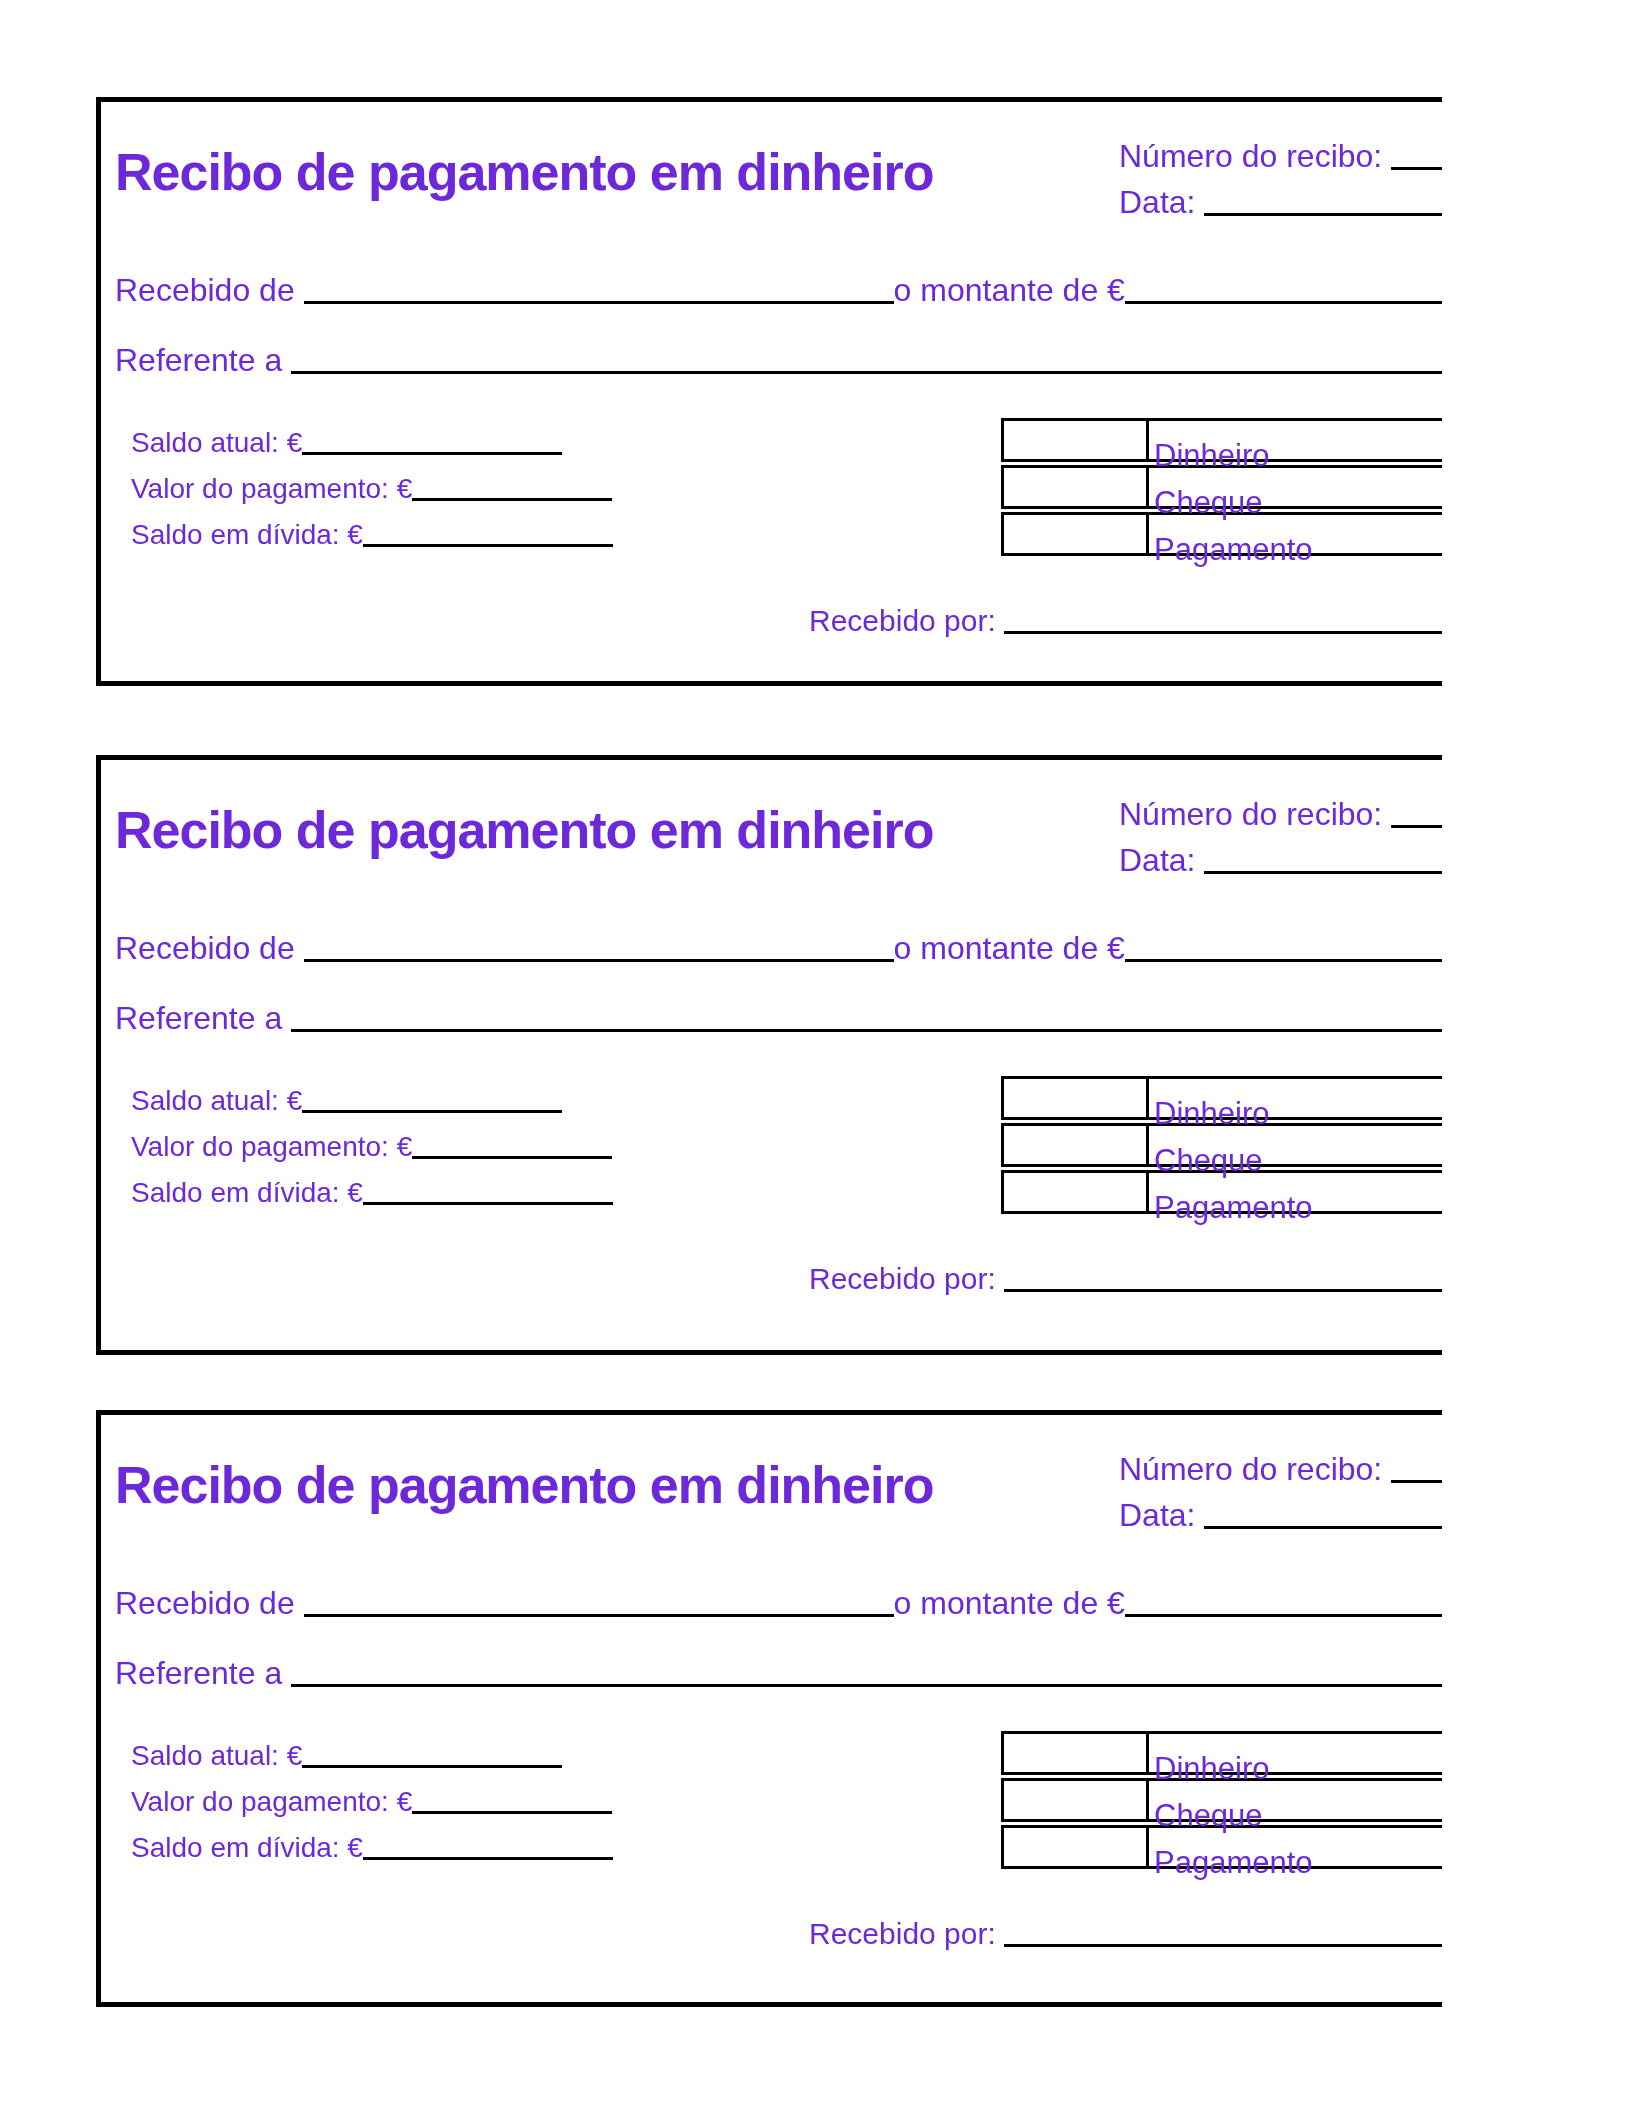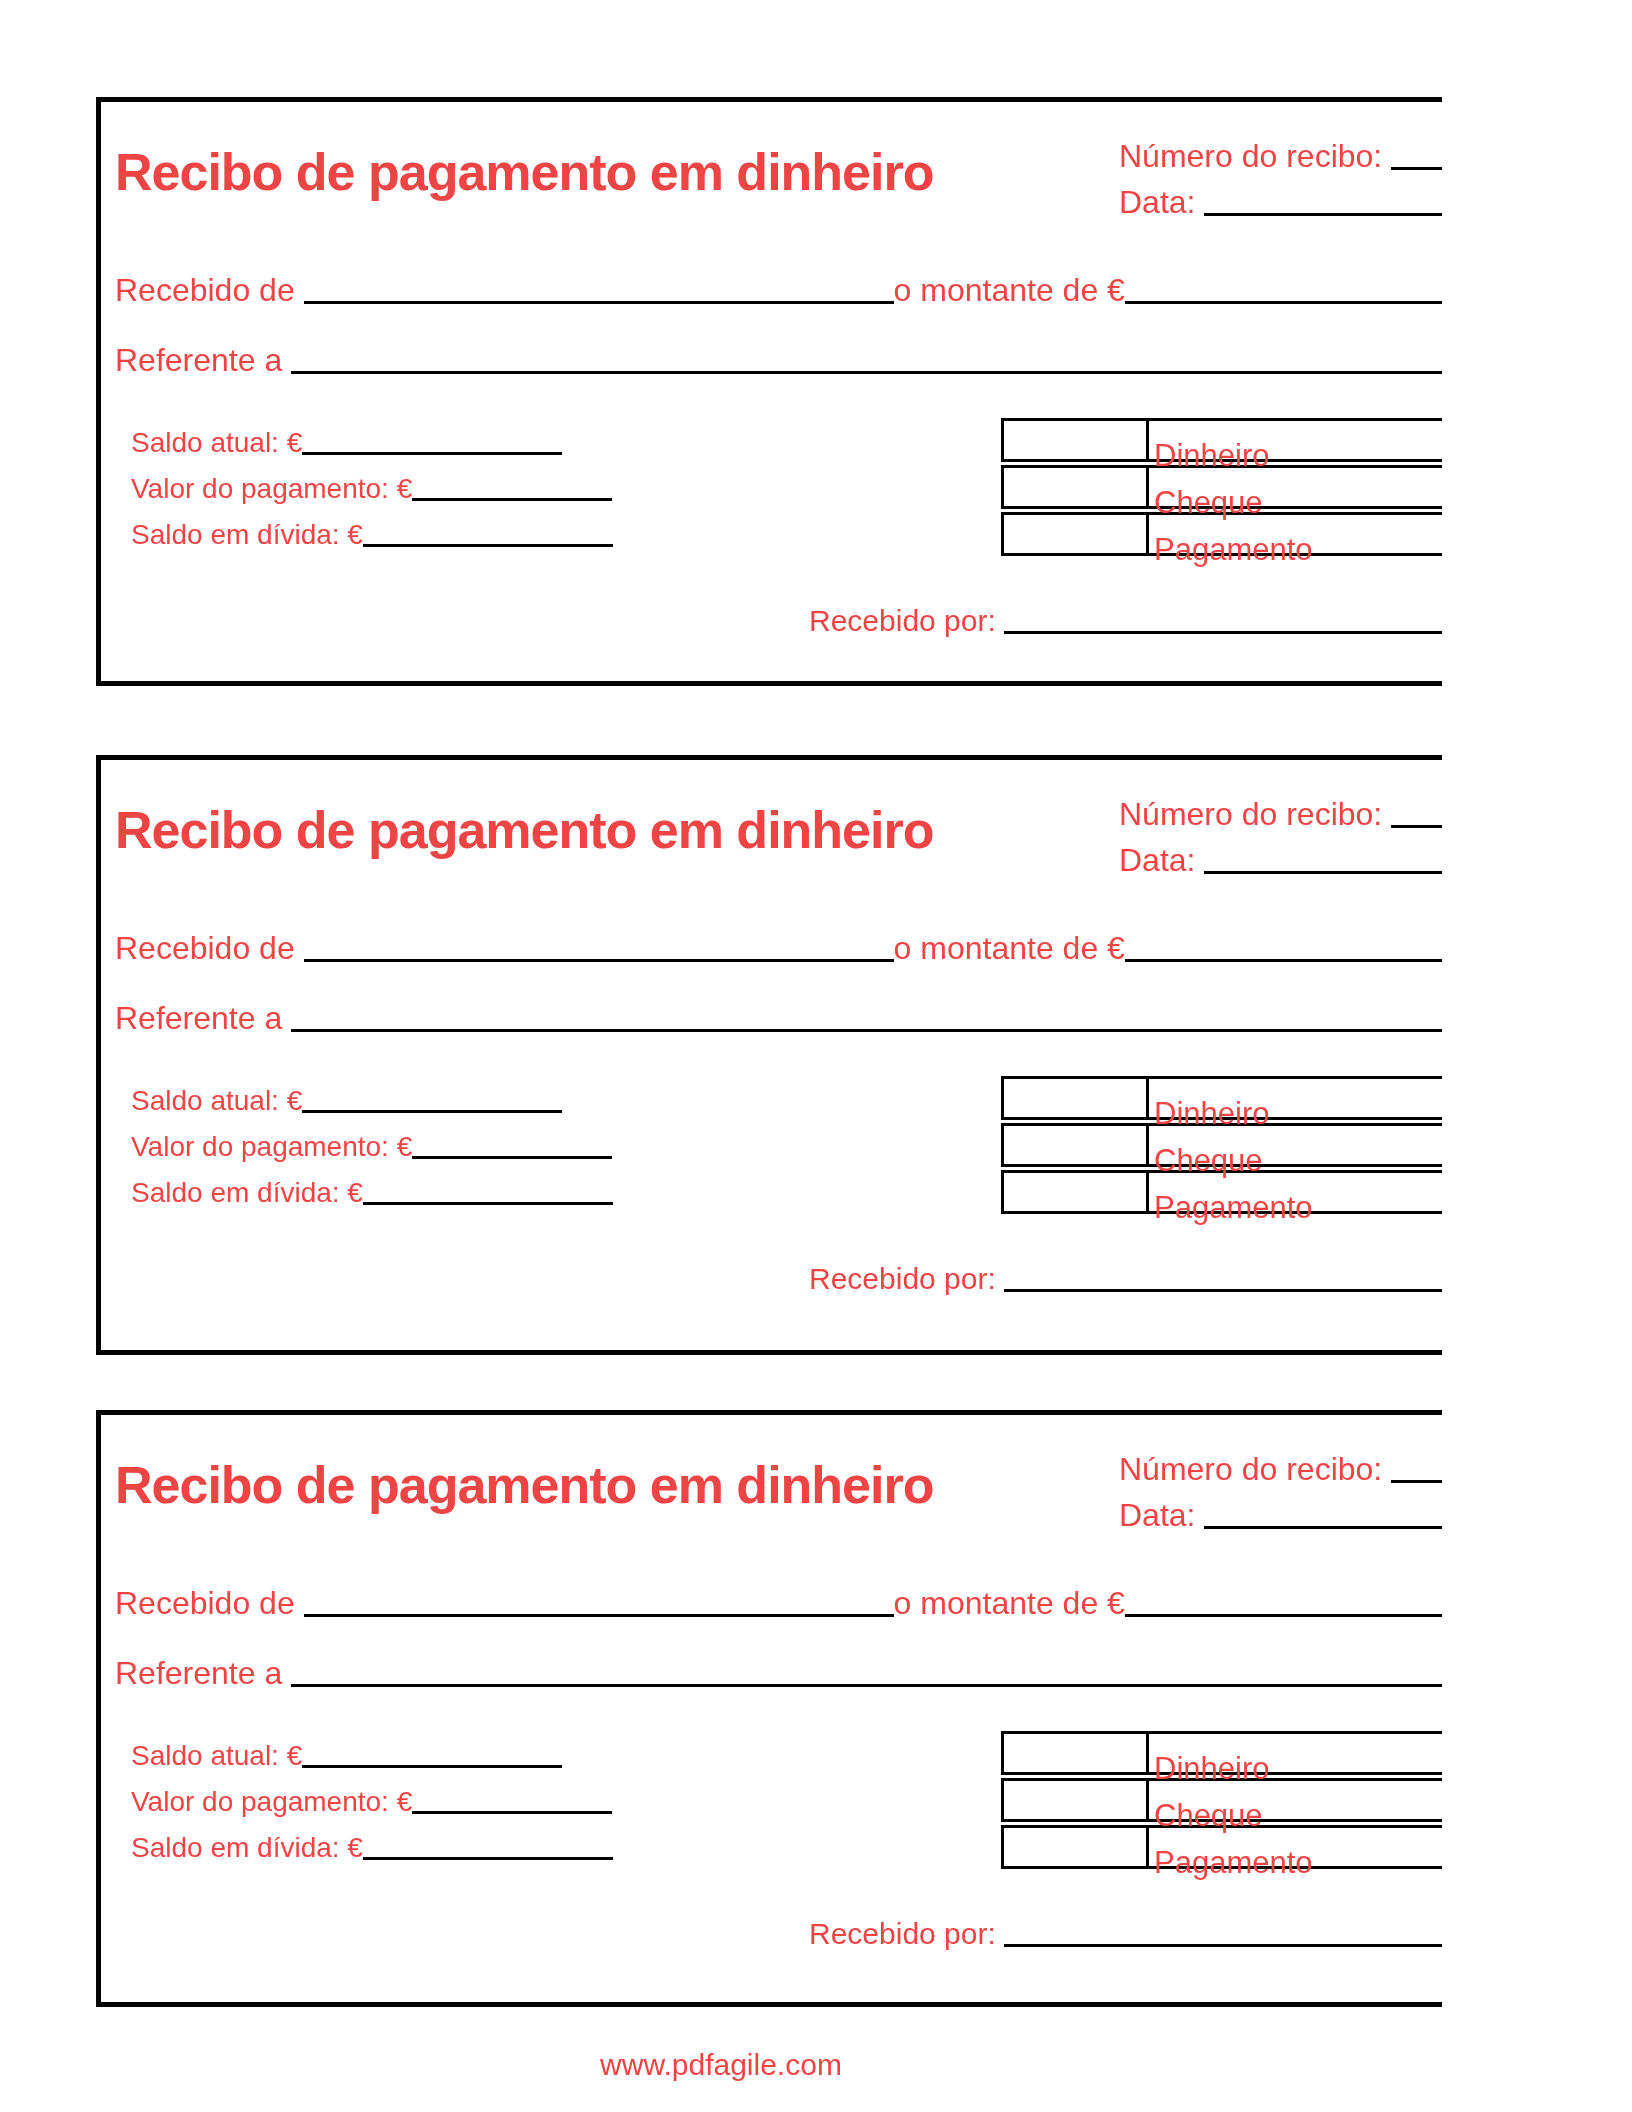--- a/index.html
+++ b/index.html
@@ -1,21 +1,21 @@
 <!DOCTYPE html>
 <html><head>
 <meta charset="utf-8">
 <style>
   html, body { margin: 0; padding: 0; background: #ffffff; }
   .page {
     position: relative;
     width: 1442px;
     height: 2112px;
     background: #ffffff;
-    color: #ef4444;
+    color: #6d28d9;
     font-family: "Liberation Sans", sans-serif;
     overflow: hidden;
   }
   .receipt {
     position: absolute;
     left: 96px;
     width: 1440px;
     border: 5px solid #000000;
     box-sizing: border-box;
     background: #ffffff;
@@ -274,15 +274,14 @@
         <div class="pay-check"></div>
         <div class="pay-label">Pagamento</div>
       </div>
     </div>
     <div class="recby">
       <span>Recebido por:</span>
       <span class="fill f-recby"></span>
     </div>
   </section>
 
-  <div class="footer">www.pdfagile.com</div>
 
 </div>
 
 </body></html>

